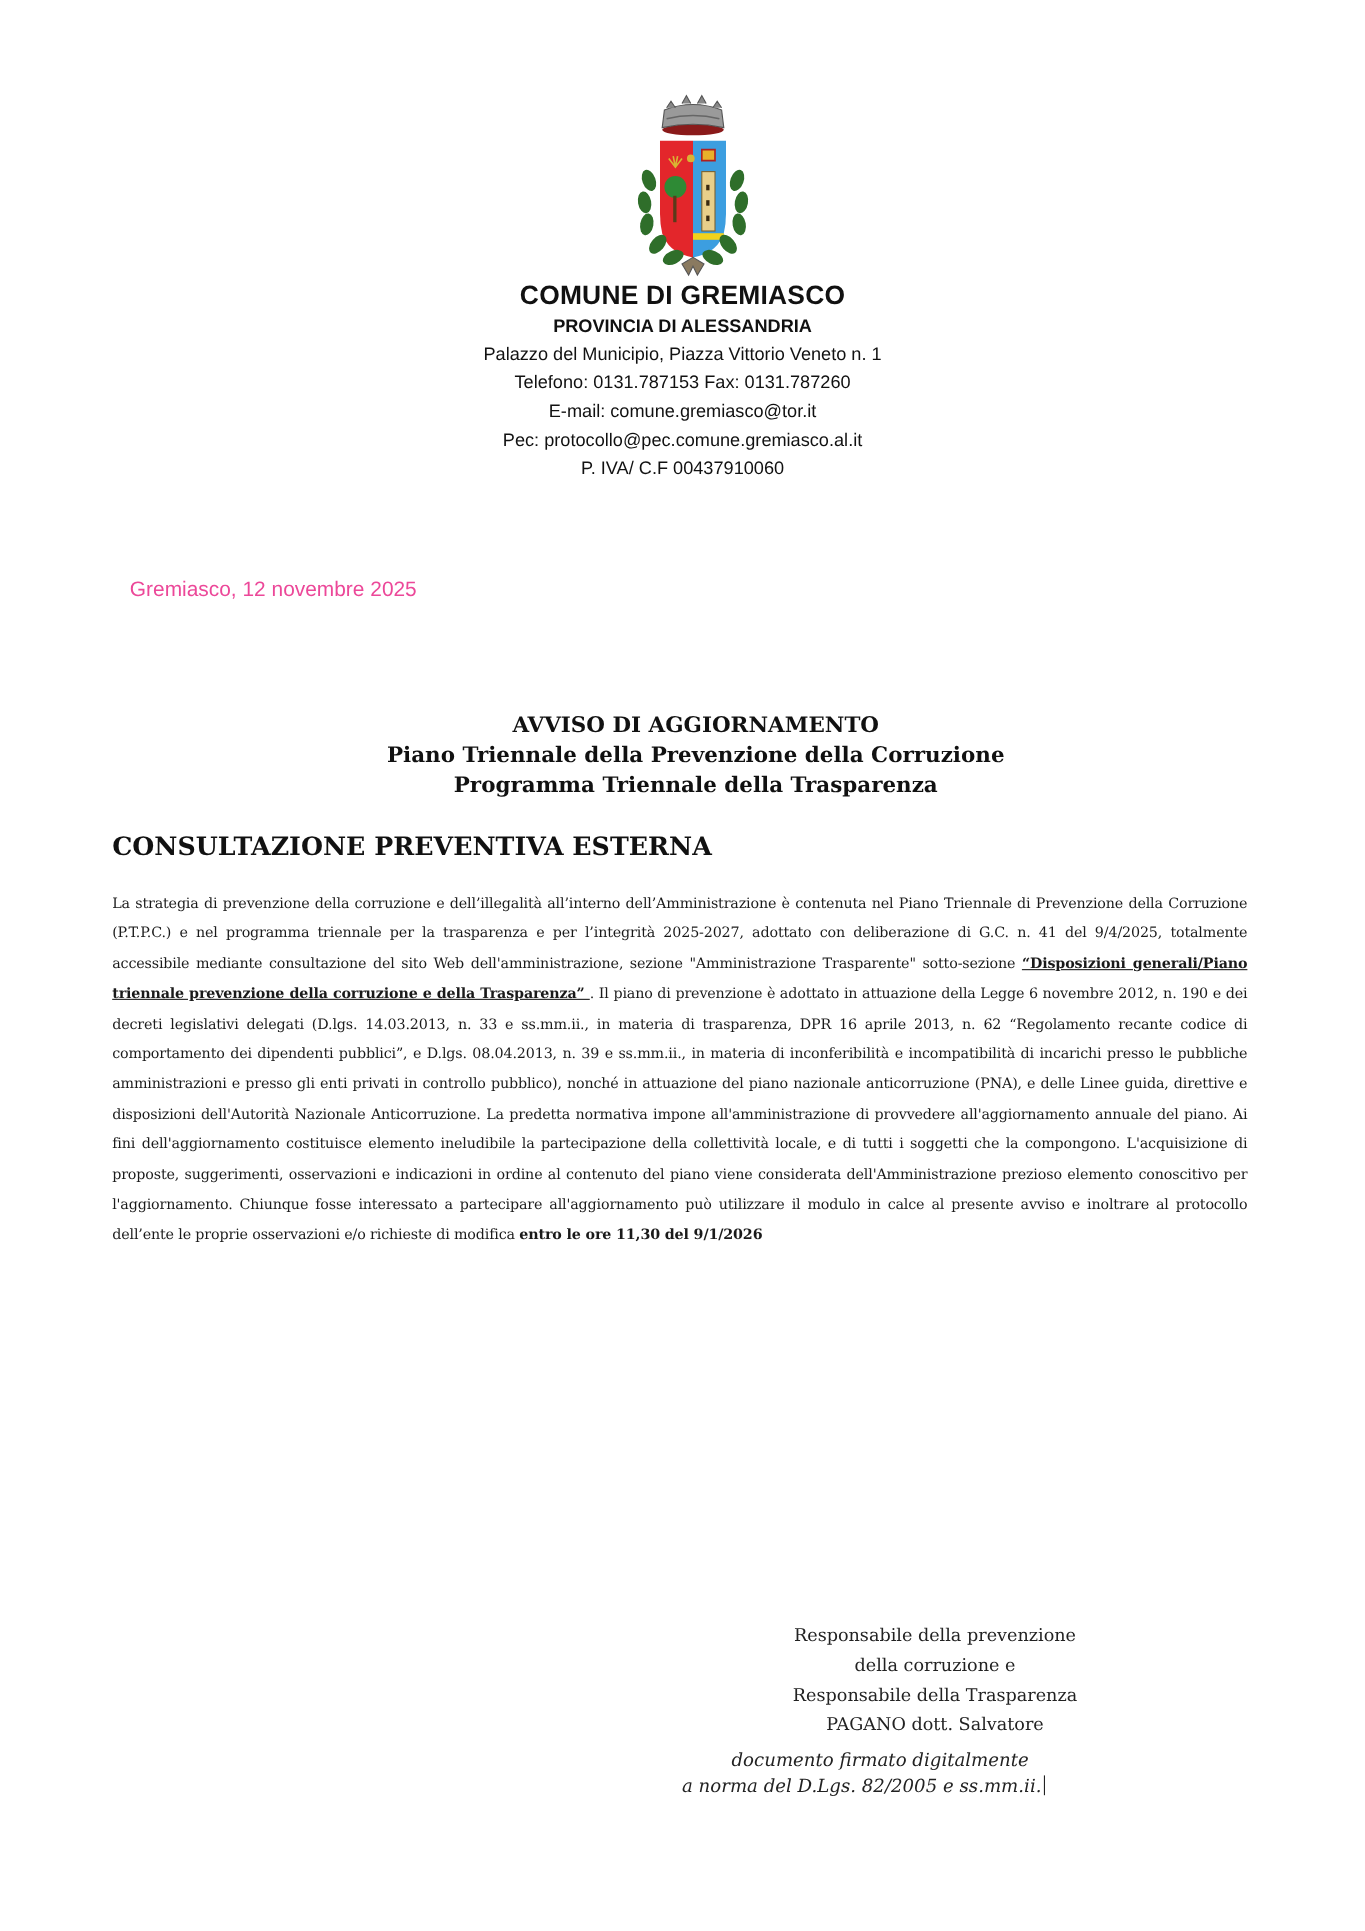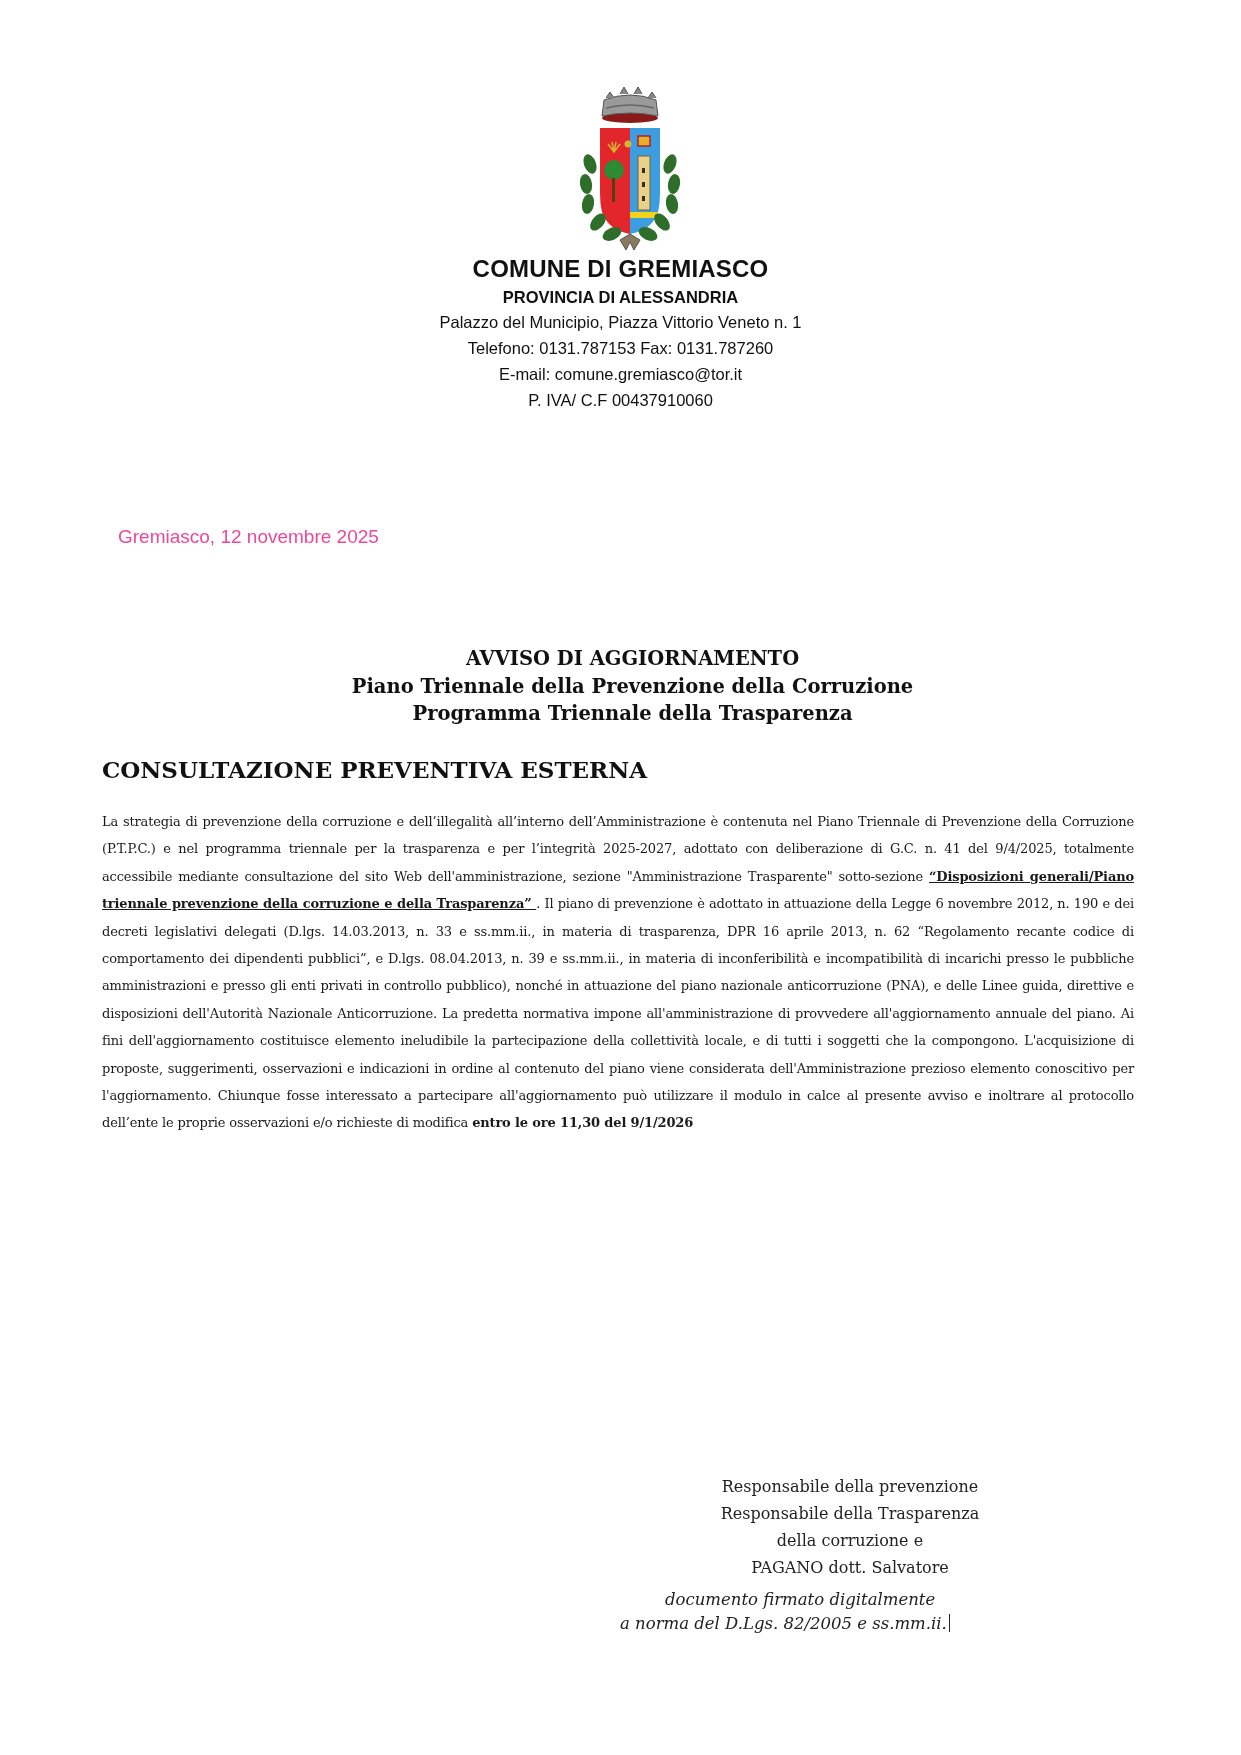--- a/index.html
+++ b/index.html
@@ -101,39 +101,40 @@
     </g>
     <path d="M52 156 L62 150 L72 156 L66 166 L62 158 L58 166 Z" fill="#8a7a60" stroke="#555" stroke-width="1"></path>
   </svg>
 
   <div class="letterhead">
     <div class="lh-title">COMUNE DI GREMIASCO</div>
     <div class="lh-province">PROVINCIA DI ALESSANDRIA</div>
     <div class="lh-line">Palazzo del Municipio, Piazza Vittorio Veneto n. 1</div>
     <div class="lh-line">Telefono: 0131.787153 Fax: 0131.787260</div>
     <div class="lh-line">E-mail: comune.gremiasco@tor.it</div>
+    <div class="lh-line">Pec: protocollo@pec.comune.gremiasco.al.it</div>
     <div class="lh-line">P. IVA/ C.F  00437910060</div>
   </div>
 
   <div class="date-line">Gremiasco, 12 novembre 2025</div>
 
   <div class="notice-title">
     <div class="t1">AVVISO DI AGGIORNAMENTO</div>
     <div class="t2">Piano Triennale della Prevenzione della Corruzione</div>
     <div class="t2">Programma Triennale della Trasparenza</div>
   </div>
 
   <div class="section-heading">CONSULTAZIONE PREVENTIVA ESTERNA</div>
 
   <div class="body-text"><span>La strategia di prevenzione della corruzione e dell’illegalità all’interno dell’Amministrazione è contenuta nel Piano Triennale di Prevenzione della Corruzione (P.T.P.C.) e nel programma triennale per la trasparenza e per l’integrità 2025-2027, adottato con deliberazione di G.C. n. 41 del 9/4/2025, totalmente accessibile mediante consultazione del sito Web dell'amministrazione, sezione "Amministrazione Trasparente" sotto-sezione </span><span class="link-strong">“Disposizioni generali/Piano triennale prevenzione della corruzione e della Trasparenza” </span><span>. Il piano di prevenzione è adottato in attuazione della Legge 6 novembre 2012, n. 190 e dei decreti legislativi delegati (D.lgs. 14.03.2013, n. 33 e ss.mm.ii., in materia di trasparenza, DPR 16 aprile 2013, n. 62 “Regolamento recante codice di comportamento dei dipendenti pubblici”, e D.lgs. 08.04.2013, n. 39 e ss.mm.ii., in materia di inconferibilità e incompatibilità di incarichi presso le pubbliche amministrazioni e presso gli enti privati in controllo pubblico), nonché in attuazione del piano nazionale anticorruzione (PNA), e delle Linee guida, direttive e disposizioni dell'Autorità Nazionale Anticorruzione. La predetta normativa impone all'amministrazione di provvedere all'aggiornamento annuale del piano. Ai fini dell'aggiornamento costituisce elemento ineludibile la partecipazione della collettività locale, e di tutti i soggetti che la compongono. L'acquisizione di proposte, suggerimenti, osservazioni e indicazioni in ordine al contenuto del piano viene considerata dell'Amministrazione prezioso elemento conoscitivo per l'aggiornamento. Chiunque fosse interessato a partecipare all'aggiornamento può utilizzare il modulo in calce al presente avviso e inoltrare al protocollo dell’ente le proprie osservazioni e/o richieste di modifica </span><span class="deadline">entro le ore 11,30 del 9/1/2026</span></div>
 
   <div class="signature">
     <div>Responsabile della prevenzione</div>
+    <div>della corruzione e</div>
     <div>Responsabile della Trasparenza</div>
-    <div>della corruzione e</div>
     <div>PAGANO dott. Salvatore</div>
   </div>
   <div class="digital-note">
     <div class="l1">documento  firmato digitalmente</div>
     <div><span>a norma del D.Lgs. 82/2005 e ss.mm.ii.</span><span class="cursor-bar"></span></div>
   </div>
 
 </div>
 
 </body></html>

